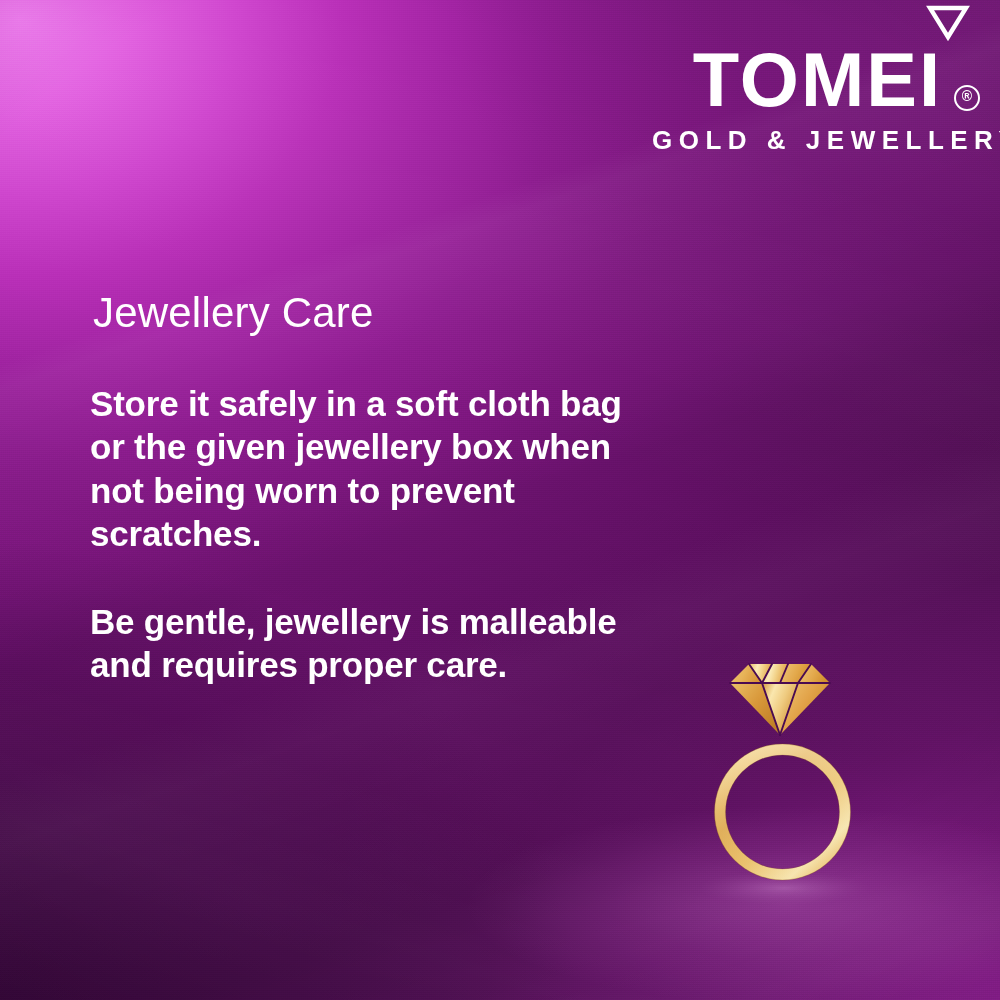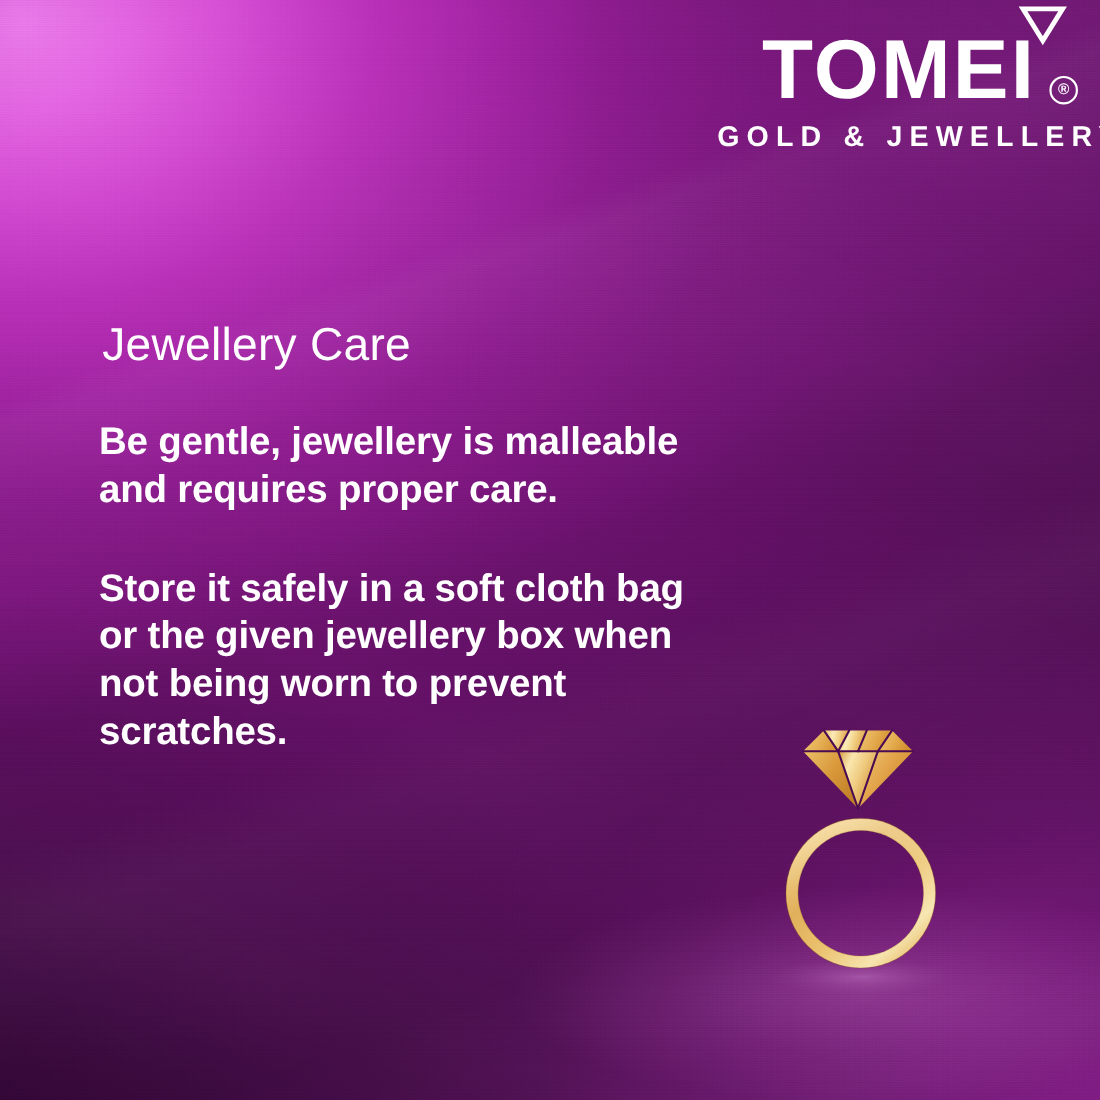--- a/index.html
+++ b/index.html
@@ -128,21 +128,21 @@
   }
   .logo-gem-wrap {
     position: absolute;
     top: 4px;
     right: 6px;
     width: 56px;
     height: 38px;
   }
   .logo-wordmark {
     position: relative;
-    margin-top: 28px;
+    margin-top: 44px;
     font-size: 76px;
     line-height: 0.96;
     font-weight: 700;
     letter-spacing: 2px;
     color: #ffffff;
     white-space: nowrap;
     padding-right: 40px;
   }
   .logo-reg {
     position: absolute;
@@ -228,22 +228,22 @@
     </div>
     <div class="logo-wordmark">
       <span>TOMEI</span>
       <span class="logo-reg">®</span>
     </div>
     <div class="logo-tagline">GOLD &amp; JEWELLERY</div>
   </div>
 
   <div class="copy">
     <h1 class="copy-heading">Jewellery Care</h1>
+    <p class="copy-para second">Store it safely in a soft cloth bag or the given jewellery box when not being worn to prevent scratches.</p>
     <p class="copy-para first">Be gentle, jewellery is malleable and requires proper care.</p>
-    <p class="copy-para second">Store it safely in a soft cloth bag or the given jewellery box when not being worn to prevent scratches.</p>
   </div>
 
   <div class="ring-art">
     <svg viewBox="0 0 180 260" aria-hidden="true">
       <defs>
         <linearGradient id="gFacetL" x1="0" y1="0" x2="1" y2="0.3">
           <stop offset="0%" stop-color="#EFC473"></stop>
           <stop offset="55%" stop-color="#E7B358"></stop>
           <stop offset="100%" stop-color="#D9973A"></stop>
         </linearGradient>

